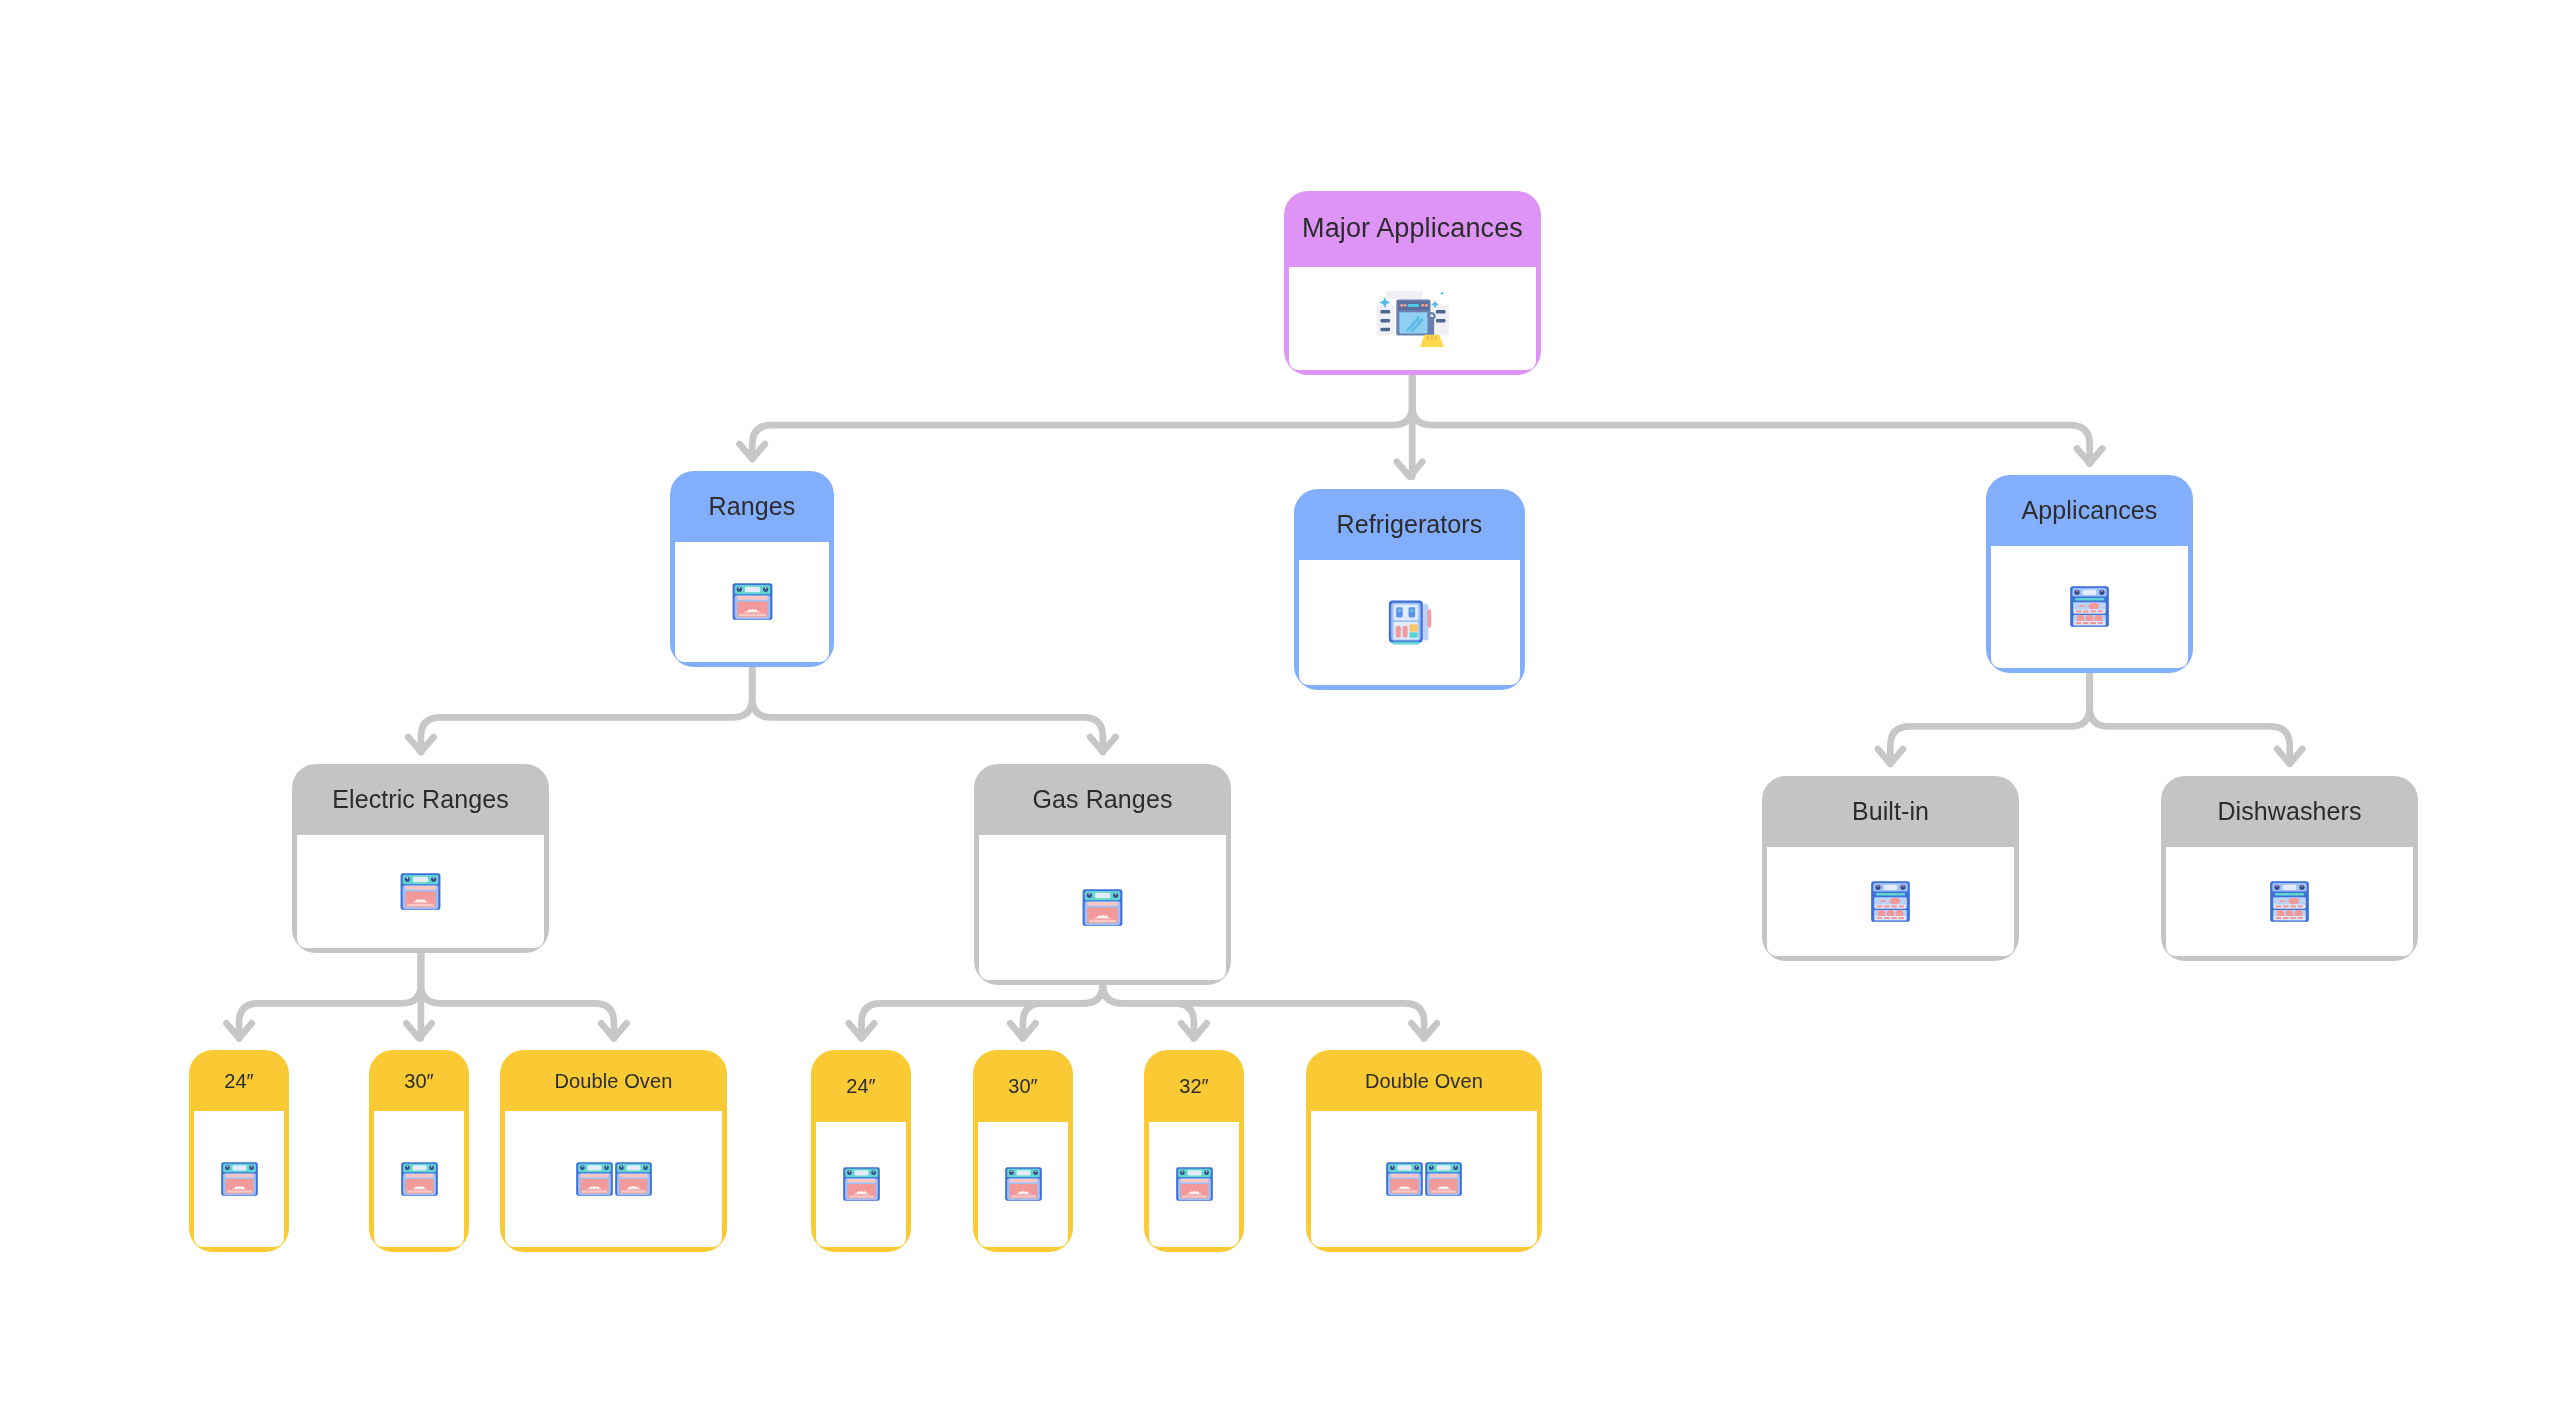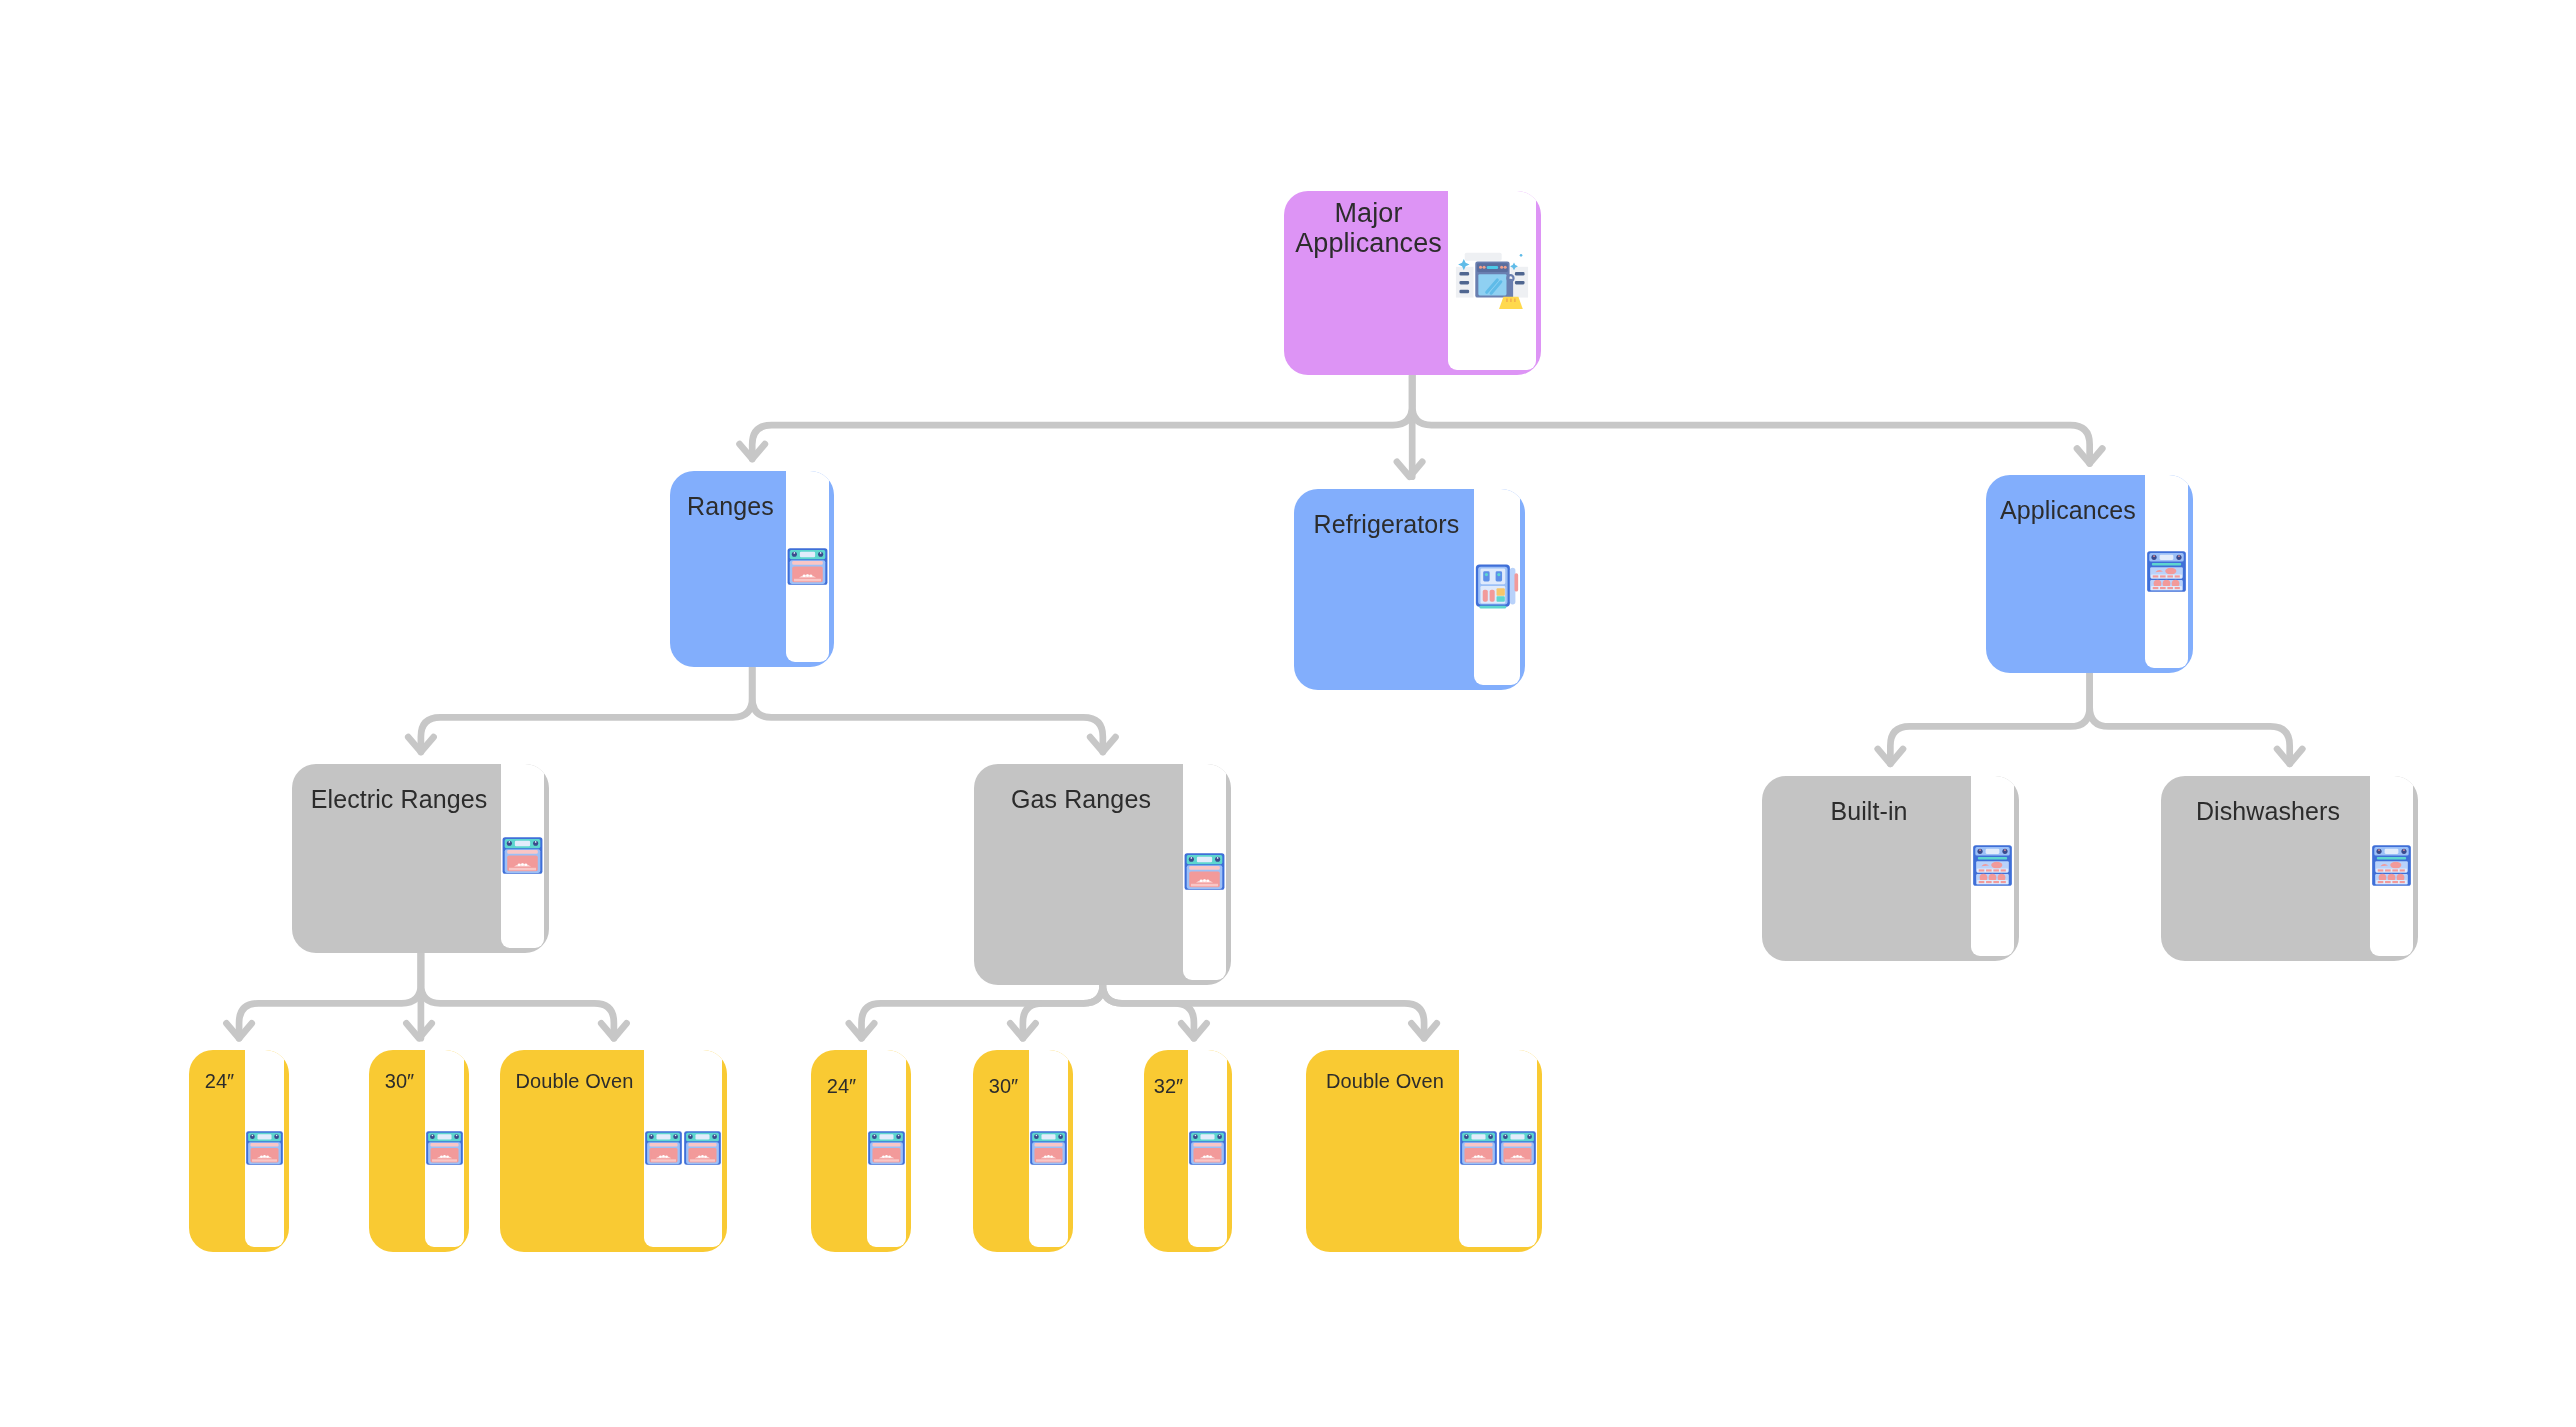--- a/index.html
+++ b/index.html
@@ -2,21 +2,21 @@
 <html style="font-size:12px"><head>
 <meta charset="utf-8">
 <style>
   html,body{margin:0;padding:0;background:#ffffff;}
   body{width:2576px;height:1428px;position:relative;overflow:hidden;
        font-family:"Liberation Sans","DejaVu Sans",sans-serif;}
   #canvas{position:absolute;left:0;top:0;width:2576px;height:1428px;}
   #edges{position:absolute;left:0;top:0;width:2576px;height:1428px;pointer-events:none;}
 
   .node{position:absolute;box-sizing:border-box;border-radius:24px;overflow:hidden;
-        display:flex;flex-direction:row;}
+        display:flex;flex-direction:column;}
   .node .hdr{display:flex;align-items:center;justify-content:center;
              box-sizing:border-box;width:100%;color:#2c2c2c;
              font-size:25px;letter-spacing:0.1px;line-height:1.1;text-align:center;}
   .node .body{flex:1;background:#ffffff;display:flex;align-items:center;
               justify-content:center;box-sizing:border-box;
               border-bottom-left-radius:9px;border-bottom-right-radius:9px;}
   .node.lvl-root .hdr{font-size:27px;}
   .node.lvl-leaf .hdr{font-size:20px;}
   .icon-wrap{display:flex;align-items:center;justify-content:center;gap:1.5px;}
   svg{display:block;}
@@ -448,21 +448,21 @@
     <rect x="18" y="50" width="64" height="29" rx="3" fill="#f29a9a"></rect>
     <path d="M30 72 q20 -14 40 0 z" fill="#fbdede"></path>
     <circle cx="42" cy="68" r="3" fill="#fff"></circle>
             <circle cx="50" cy="67" r="3" fill="#fff"></circle>
     <circle cx="58" cy="68" r="3" fill="#fff"></circle>
     <rect x="18" y="75" width="64" height="6" fill="#f9c6c6"></rect>
   </svg>
         </span>
       </div>
     </div>
-    <div class="node lvl-leaf" style="left: 1144px; top: 1050px; width: 88px; height: 202px; background: rgb(249, 202, 51); padding: 0px 5.2px 5.2px;">
+    <div class="node lvl-leaf" style="left: 1144px; top: 1050px; width: 100px; height: 202px; background: rgb(249, 202, 51); padding: 0px 5.2px 5.2px;">
       <div class="hdr" style="height: 72px;">32″</div>
       <div class="body">
         <span class="icon-wrap">
           <svg width="39" height="36" viewBox="0 0 100 92">
     <rect x="3" y="3" width="94" height="86" rx="6" fill="#3f6fd8"></rect>
     <rect x="8" y="7" width="84" height="22" rx="4" fill="#5ed6cf"></rect>
     <rect x="32" y="11" width="36" height="13" rx="3" fill="#e2ecfb"></rect>
     <circle cx="19" cy="17" r="6" fill="#3b4a8c"></circle>
             <circle cx="19" cy="14" r="2" fill="#e2ecfb"></circle>
     <circle cx="81" cy="17" r="6" fill="#3b4a8c"></circle>

